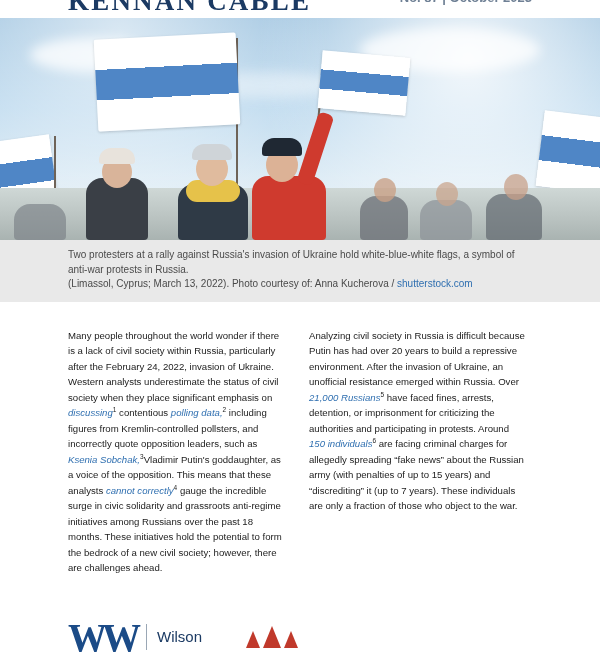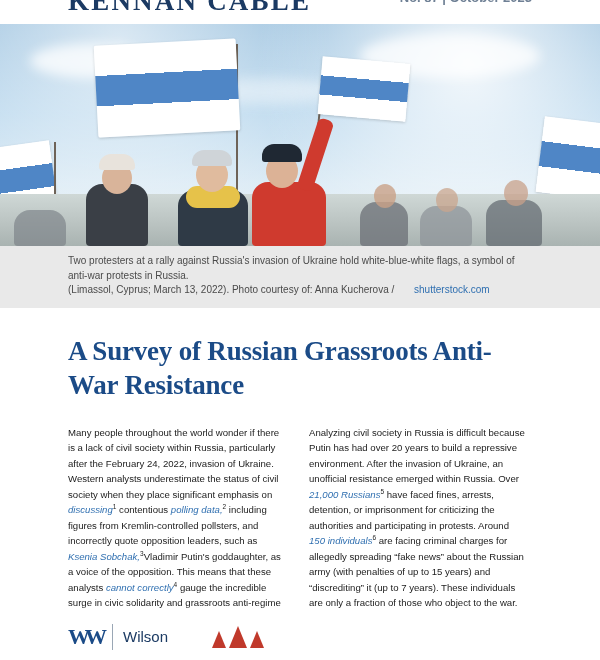--- a/index.html
+++ b/index.html
@@ -11,21 +11,21 @@
     height: 660px;
     background: #ffffff;
     font-family: "Liberation Sans", sans-serif;
     overflow: hidden;
     position: relative;
   }
 
   
   .masthead {
     position: relative;
-    height: 24px;
+    height: 18px;
     background: #ffffff;
     overflow: hidden;
   }
   .masthead-title {
     position: absolute;
     left: 68px;
     top: -14px;
     font-family: "Liberation Serif", serif;
     font-weight: bold;
     font-size: 27px;
@@ -112,21 +112,20 @@
     min-height: 30px;
   }
   .caption-text {
     font-size: 10px;
     line-height: 1.45;
     color: #4a4a4a;
   }
   .caption-link {
     color: #2f6fb0;
     text-decoration: none;
-    margin-left: 17px;
   }
 
   
   .article {
     padding: 26px 68px 0 68px;
   }
   .headline {
     font-family: "Liberation Serif", serif;
     font-weight: bold;
     font-size: 27px;
@@ -189,21 +188,21 @@
     gap: 26px;
   }
   .wilson-logo {
     display: flex;
     align-items: center;
     gap: 10px;
   }
   .wilson-mark {
     font-family: "Liberation Serif", serif;
     font-weight: bold;
-    font-size: 22px;
+    font-size: 39px;
     color: #1b4b87;
     letter-spacing: -5px;
     line-height: 1;
   }
   .wilson-rule {
     width: 1px;
     height: 26px;
     background: #9aa7b5;
   }
   .wilson-words {
@@ -282,21 +281,20 @@
 </div>
 
 <div class="caption-bar">
   <div class="caption-text">
     <span>Two protesters at a rally against Russia's invasion of Ukraine hold white-blue-white flags, a symbol of anti-war protests in Russia.</span><br>
     <span>(Limassol, Cyprus; March 13, 2022). Photo courtesy of: Anna Kucherova / </span><a class="caption-link" href="#">shutterstock.com</a>
   </div>
 </div>
 
 <div class="article">
-  <h1 class="headline">A Survey of Russian Grassroots Anti-War Resistance</h1>
 
   <div class="columns">
 
     <div class="col">
       <p class="body-text"><span>Many people throughout the world wonder if there is a lack of civil society within Russia, particularly after the February 24, 2022, invasion of Ukraine. Western analysts underestimate the status of civil society when they place significant emphasis on </span><a class="lnk" href="#">discussing</a><sup>1</sup><span> contentious </span><a class="lnk" href="#">polling data,</a><sup>2</sup><span> including figures from Kremlin-controlled pollsters, and incorrectly quote opposition leaders, such as </span><a class="lnk" href="#">Ksenia Sobchak,</a><sup>3</sup><span>Vladimir Putin's goddaughter, as a voice of the opposition. This means that these analysts </span><a class="lnk" href="#">cannot correctly</a><sup>4</sup><span> gauge the incredible surge in civic solidarity and grassroots anti-regime initiatives among Russians over the past 18 months. These initiatives hold the potential to form the bedrock of a new civil society; however, there are challenges ahead.</span></p>
     </div>
 
     <div class="col">
       <p class="body-text"><span>Analyzing civil society in Russia is difficult because Putin has had over 20 years to build a repressive environment. After the invasion of Ukraine, an unofficial resistance emerged within Russia. Over </span><a class="lnk" href="#">21,000 Russians</a><sup>5</sup><span> have faced fines, arrests, detention, or imprisonment for criticizing the authorities and participating in protests. Around </span><a class="lnk" href="#">150 individuals</a><sup>6</sup><span> are facing criminal charges for allegedly spreading “fake news” about the Russian army (with penalties of up to 15 years) and “discrediting” it (up to 7 years). These individuals are only a fraction of those who object to the war.</span></p>
     </div>

